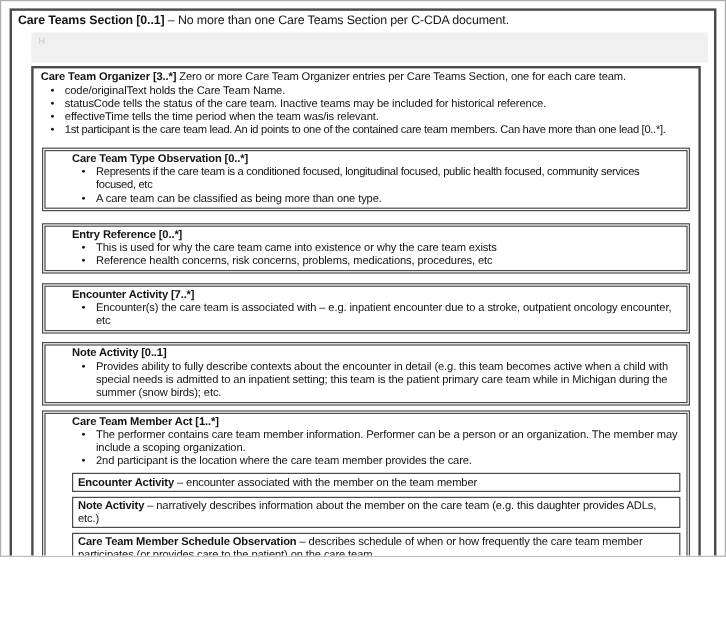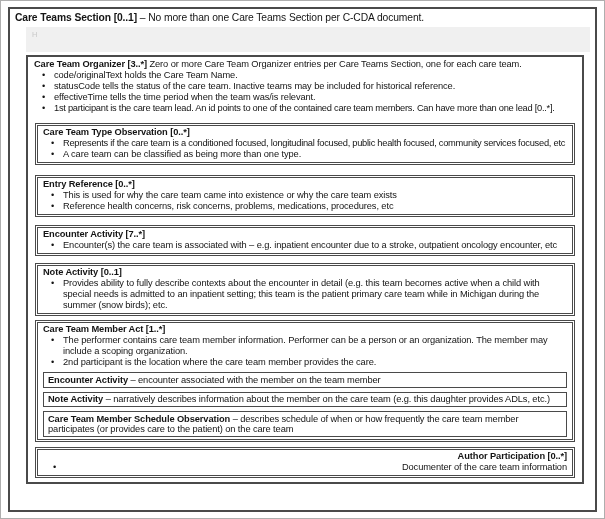--- a/index.html
+++ b/index.html
@@ -4,21 +4,21 @@
 <style>
   html,body{margin:0;padding:0;background:#ffffff;}
   body{
     width:605px;height:519px;
     font-family:"Liberation Sans",sans-serif;
     font-size:9.3px;line-height:11px;color:#141414;
     letter-spacing:-0.1px;
     -webkit-font-smoothing:antialiased;
   }
   .page{
-    box-sizing:border-box;width:605px;height:519px;
+    box-sizing:border-box;width:605px;height:464px;
     border:1px solid #aeaeae;background:#fff;
     padding:6px 7px;overflow:hidden;
   }
   .section-box{
     box-sizing:border-box;height:505px;
     border:2px solid #4a4a4a;
     padding:3px 5px 3px 4px;overflow:hidden;background:#fff;
   }
   .section-title{margin:0 0 3px 1px;font-size:10.3px;line-height:12px;}
   .section-title b{letter-spacing:-0.1px;}
@@ -33,21 +33,21 @@
   }
   .box-head{line-height:11px;}
   .bullets{margin:0;padding:0;list-style:none;}
   .bullets li{position:relative;padding-left:20px;line-height:11px;}
   .bullets li::before{content:"\2022";position:absolute;left:8px;top:0;}
   .bullets li.tight{letter-spacing:-0.26px;}
   .bullets.wide-indent li{padding-left:29px;}
   .bullets.wide-indent li::before{left:10px;}
   .dbox{
     border:3px double #4a4a4a;background:#fff;
-    padding:1px 5px 2px 5px;margin:0 1px;
+    padding:1px 5px 2px 22px;margin:0 1px;
   }
   .gap-a{margin-top:9px;}
   .gap-b{margin-top:10px;}
   .gap-c{margin-top:8px;}
   .gap-d{margin-top:7px;}
   .gap-e{margin-top:4px;}
   .gap-f{margin-top:5px;text-align:right;}
   .mbox{
     border:1.5px solid #4a4a4a;background:#fff;
     margin-top:4px;padding:1.5px 4px;line-height:10.5px;

